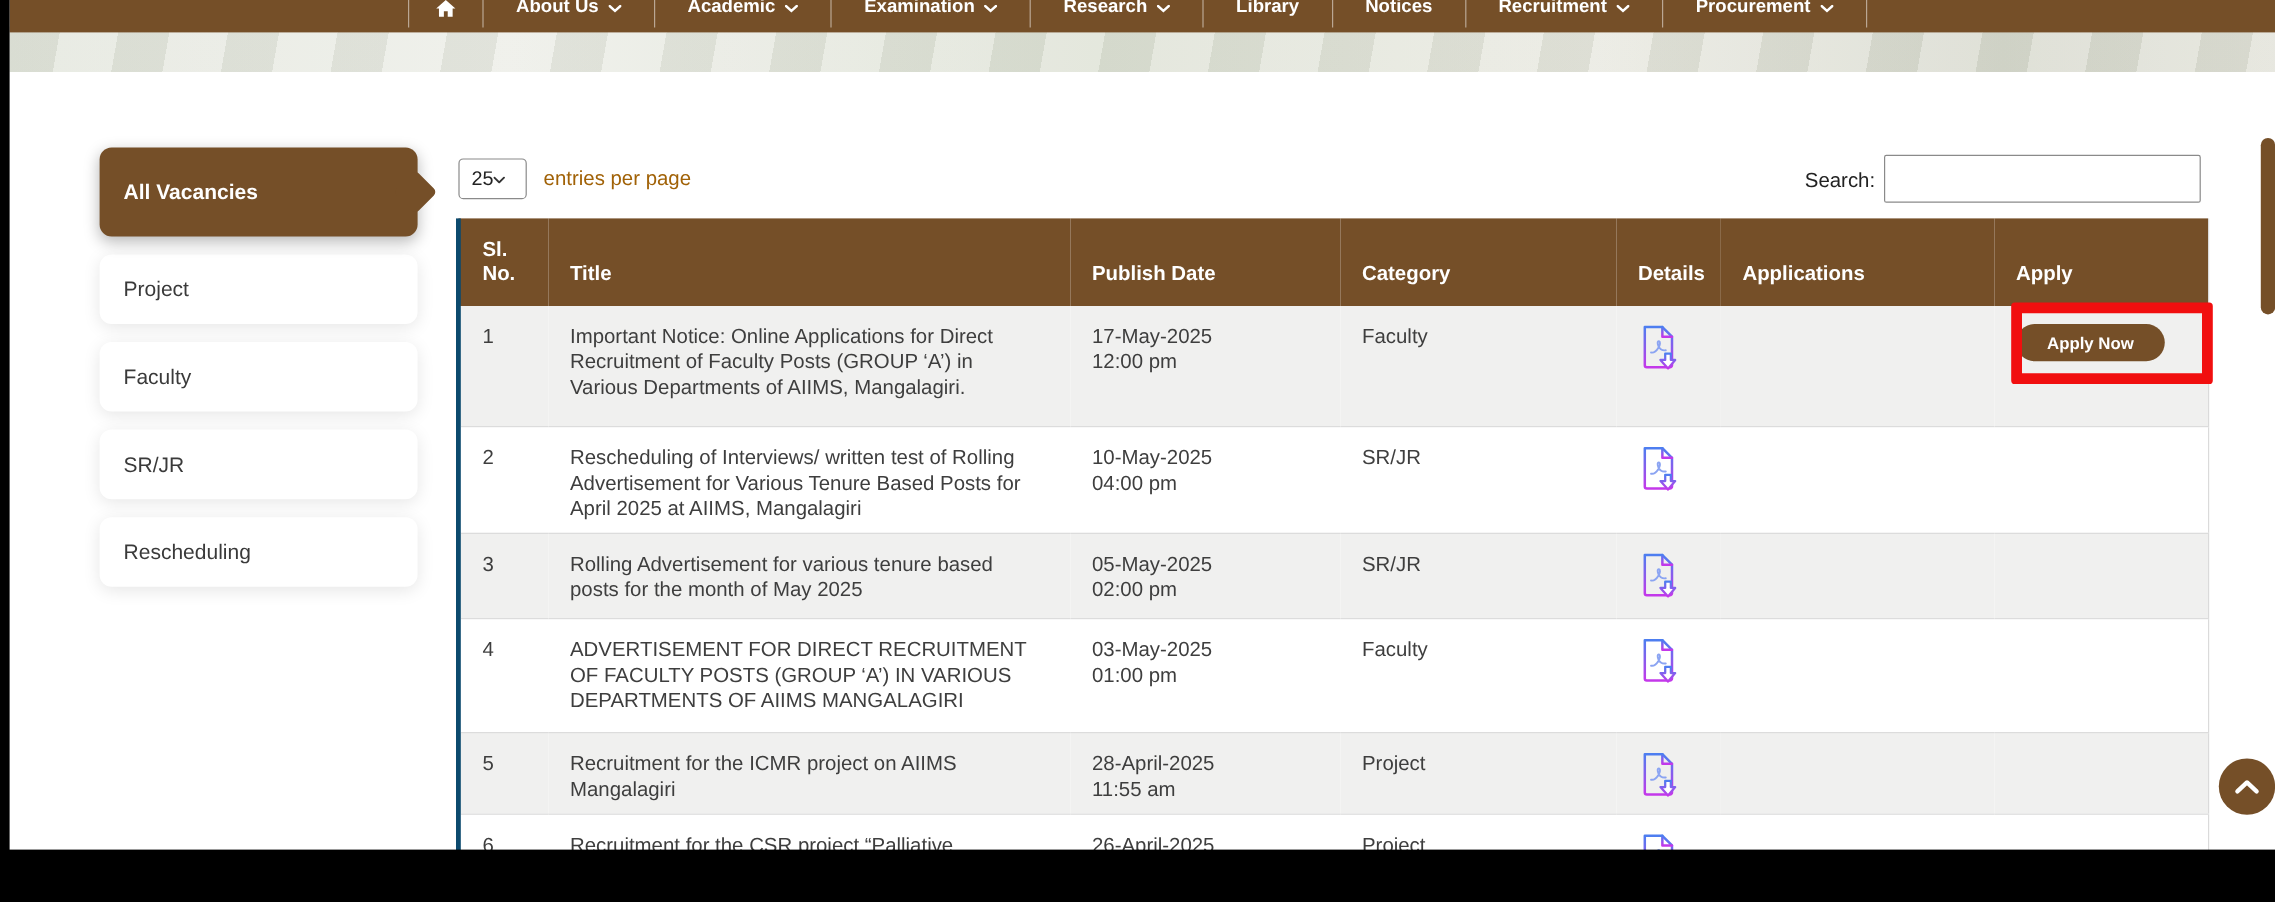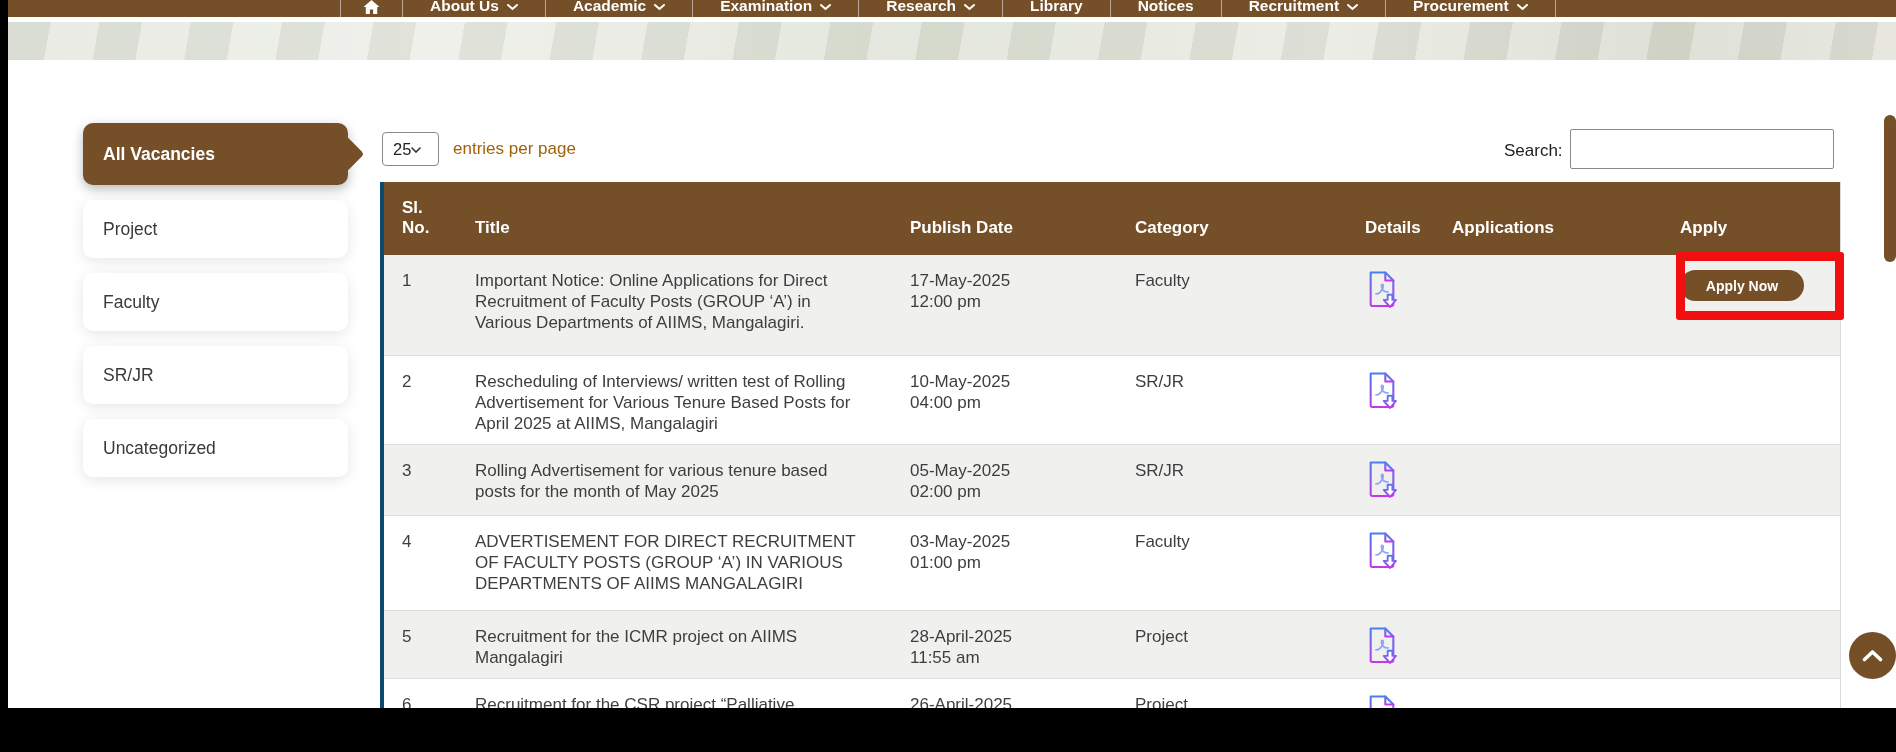--- a/index.html
+++ b/index.html
@@ -3,36 +3,36 @@
 <meta charset="utf-8">
 <title>Vacancies</title>
 <style>
   * { box-sizing: border-box; }
   html,body{margin:0;padding:0;}
   body{
     width:1896px;height:752px;position:relative;overflow:hidden;
     background:#ffffff;font-family:"Liberation Sans",sans-serif;color:#3e3e3e;
   }
   
-  .topnav{position:absolute;left:8px;top:0;right:0;height:17px;background:#754f28;overflow:hidden;z-index:5;}
+  .topnav{position:absolute;left:8px;top:0;right:0;height:27px;background:#754f28;overflow:hidden;z-index:5;}
   .nav-row{position:absolute;left:332px;top:-11px;height:34px;display:flex;align-items:center;}
   .nav-item{display:flex;align-items:center;gap:8px;padding:0 27px;height:34px;color:#fff;
     font-size:15.5px;font-weight:700;border-right:1px solid rgba(255,255,255,.5);text-decoration:none;cursor:pointer;white-space:nowrap;}
   .nav-item.first{border-left:1px solid rgba(255,255,255,.5);padding:0 22px;}
   .chev{display:flex;align-items:center;margin-top:2px;}
   
   .banner{position:absolute;left:8px;top:22px;right:0;height:38px;
     background:
       repeating-linear-gradient(100deg, rgba(120,130,108,.10) 0 42px, rgba(255,255,255,.16) 42px 90px),
       linear-gradient(90deg,#e4e7de 0%,#edeee8 22%,#dfe3d7 48%,#e9e9e1 70%,#d9dbd0 88%,#e3e3da 100%);}
   
   .sidebar{position:absolute;left:83px;top:123px;width:265px;display:flex;flex-direction:column;gap:15px;z-index:3;}
   .side-item{height:58px;background:#fff;border-radius:10px;box-shadow:0 3px 14px rgba(0,0,0,.10);
     display:flex;align-items:center;padding-left:20px;font-size:17.5px;color:#3a3a3a;cursor:pointer;}
-  .side-item.active{height:62px;background:#754f28;color:#fff;font-weight:700;position:relative;
+  .side-item.active{height:74px;background:#754f28;color:#fff;font-weight:700;position:relative;
     box-shadow:0 4px 12px rgba(0,0,0,.28);}
   .side-item.active::after{content:"";position:absolute;right:-11px;top:50%;width:26px;height:26px;
     background:#754f28;transform:translateY(-50%) rotate(45deg);border-radius:4px;}
   
   .entries-select{position:absolute;left:382px;top:132px;width:57px;height:34px;border:1px solid #8a8a8a;
     border-radius:4px;background:#fff;display:flex;align-items:center;justify-content:flex-start;
     padding:0 8px 0 10px;font-size:16.5px;color:#222;cursor:pointer;z-index:3;}
   .entries-label{position:absolute;left:453px;top:139px;font-size:17px;color:#a16207;z-index:3;}
   .search-label{position:absolute;left:1504px;top:141px;font-size:17px;color:#222;z-index:3;}
   .search-input{position:absolute;left:1570px;top:129px;width:264px;height:40px;border:1px solid #8a8a8a;
@@ -149,21 +149,21 @@
   <div class="side-item">
     <span>Project</span>
   </div>
   <div class="side-item">
     <span>Faculty</span>
   </div>
   <div class="side-item">
     <span>SR/JR</span>
   </div>
   <div class="side-item">
-    <span>Uncategorized</span>
+    <span>Rescheduling</span>
   </div>
 </aside>
 
 <div class="entries-select">
   <span>25</span>
   <span class="chev">
       <svg width="10" height="6">
         <path d="M1 1l4 4 4-4" stroke="#333" stroke-width="1.6" fill="none" stroke-linecap="round"></path>
       </svg>
     </span>

